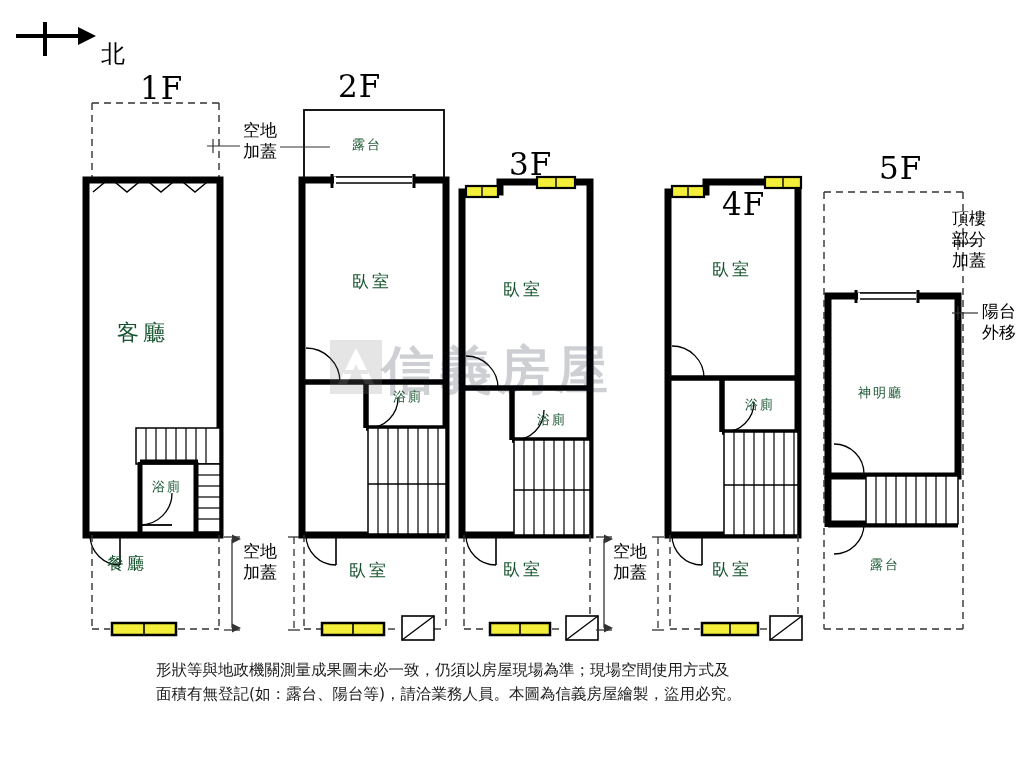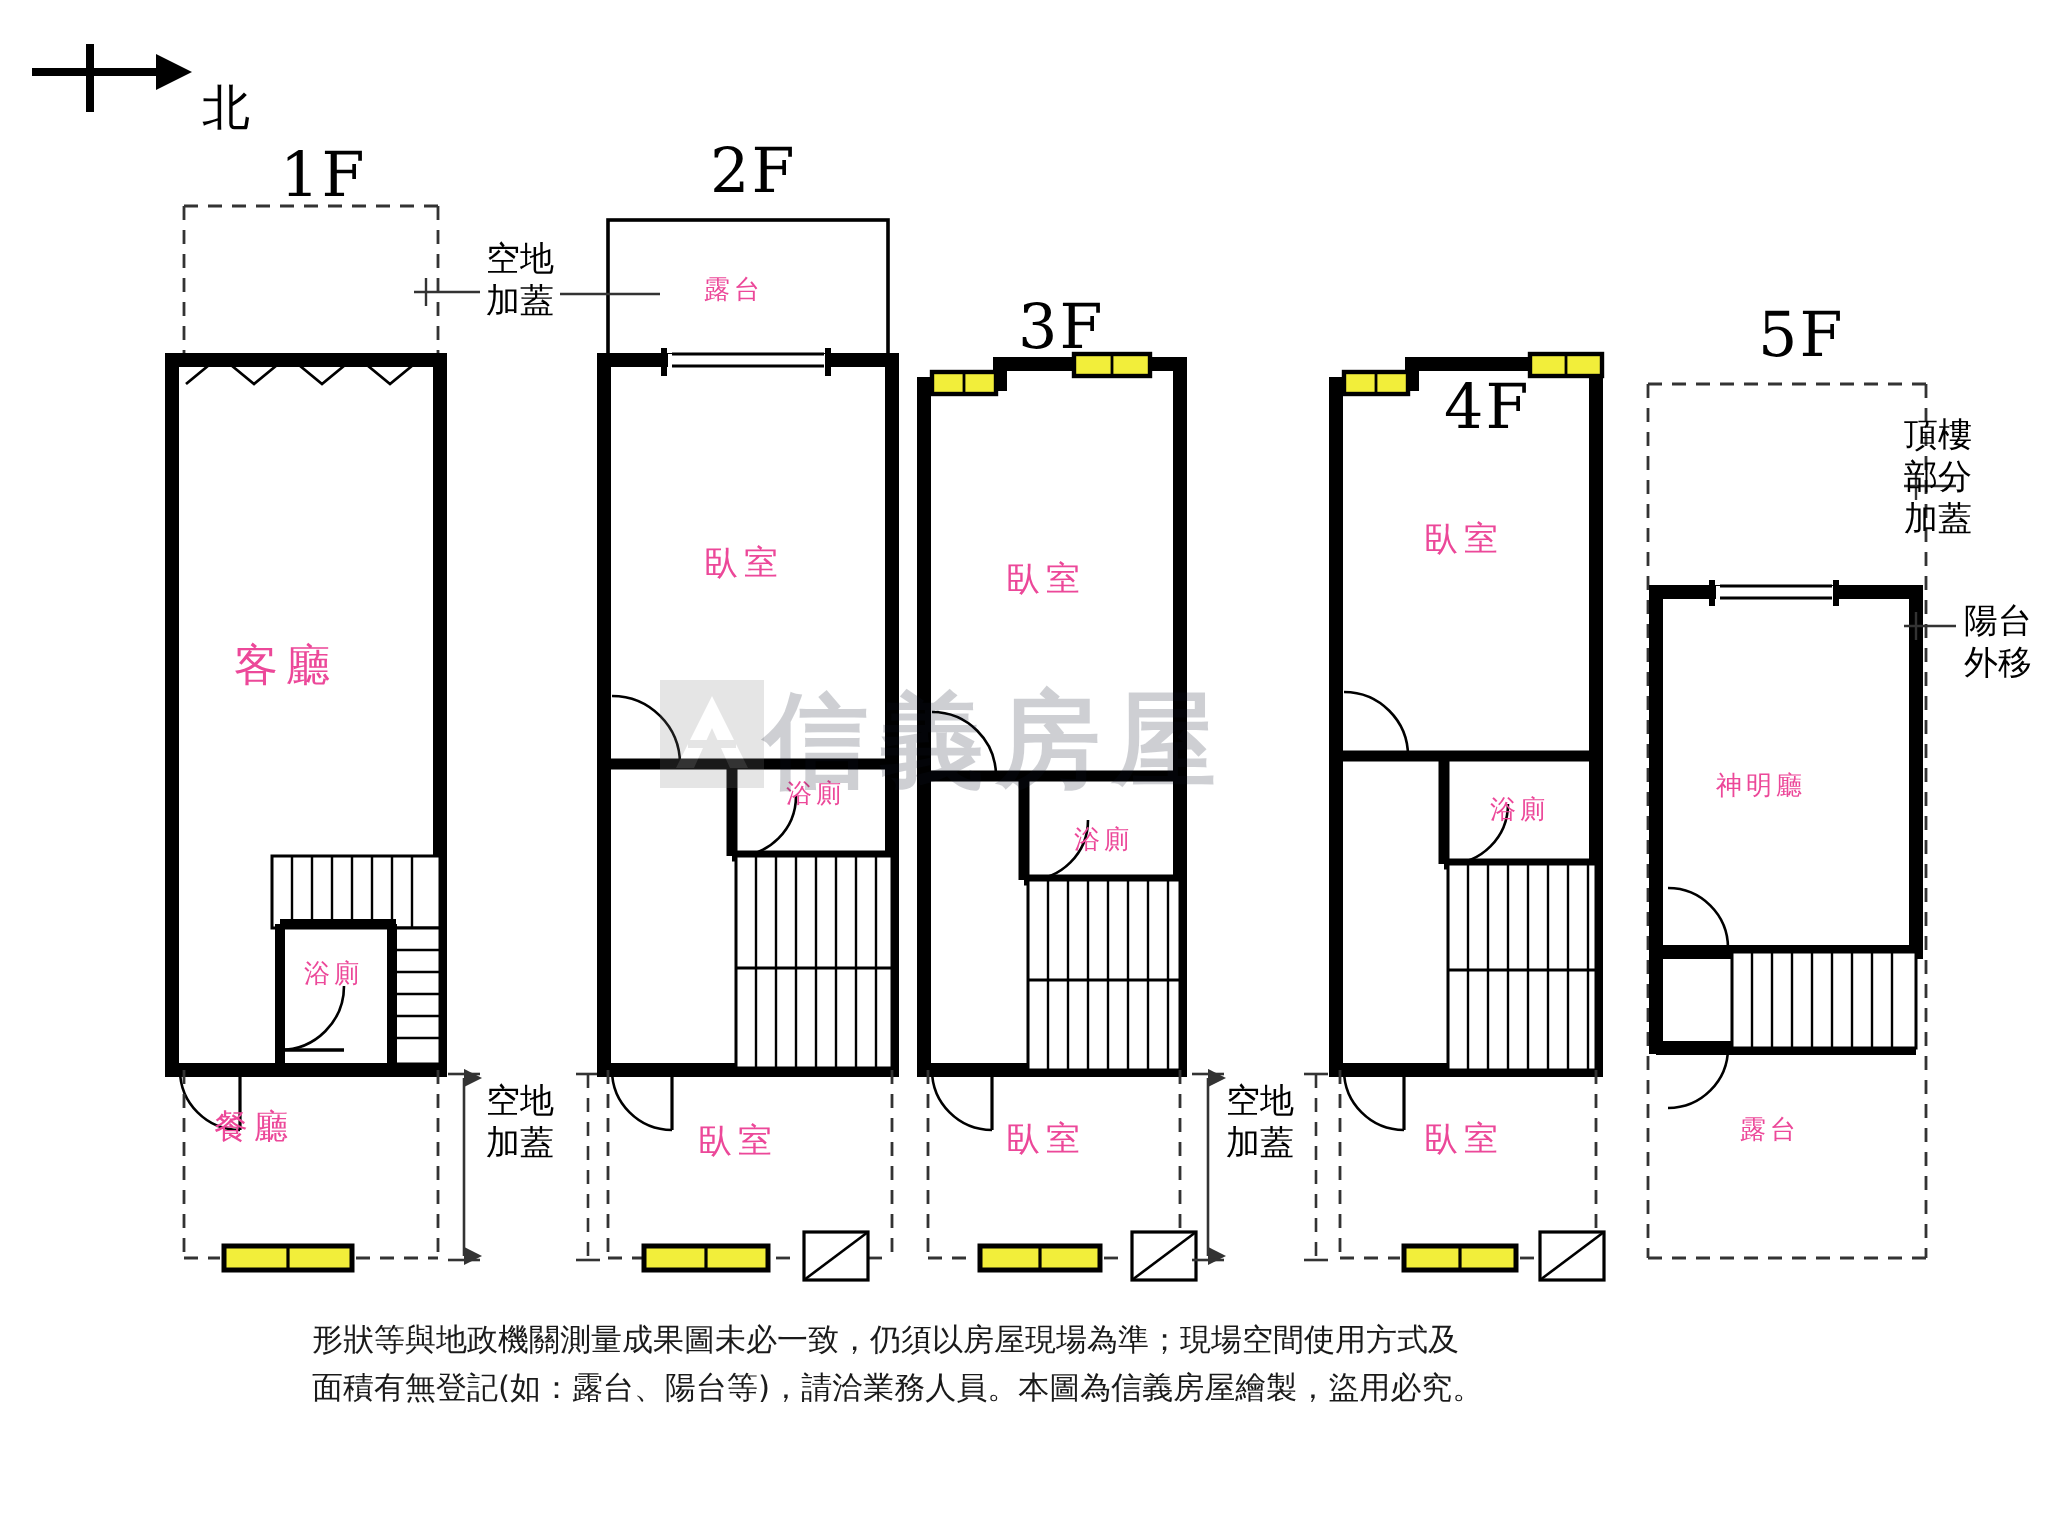--- a/index.html
+++ b/index.html
@@ -15,21 +15,21 @@
 
   .floor-label{
     position:absolute;
     font-family:"DejaVu Serif","Liberation Serif",serif;
     font-size:31px;color:#000;letter-spacing:1px;
     white-space:nowrap;
   }
   .room-label{
     position:absolute;
     font-family:Liberation Mono, monospace;
-    color:#ec4899;white-space:nowrap;text-align:left;
+    color:#14532d;white-space:nowrap;text-align:left;
   }
   .rl-lg{font-size:22px;letter-spacing:4px;font-weight:500;}
   .rl-md{font-size:17px;letter-spacing:3px;}
   .rl-sm{font-size:13px;letter-spacing:2px;}
   .note-label{
     position:absolute;
     font-family:"DejaVu Sans","Liberation Sans",sans-serif;
     font-size:17px;line-height:21px;color:#000;white-space:nowrap;
   }
   .north-label{
@@ -398,21 +398,21 @@
       </g>
       <g>
         <path d="M834,554 A30,30 0 0,0 864,524" fill="none" stroke="#000" stroke-width="1.3"></path>
         <line x1="834" y1="524" x2="864" y2="524" stroke="#000" stroke-width="1.6"></line>
       </g>
     </g>
 
   </svg>
 
   <div class="floor-label" style="left:140px;top:70px;">1F</div>
-  <div class="floor-label" style="left:355px;top:68px;">2F</div>
+  <div class="floor-label" style="left:338px;top:68px;">2F</div>
   <div class="floor-label" style="left:509px;top:146px;">3F</div>
   <div class="floor-label" style="left:722px;top:146px;margin-top:40px;">4F</div>
   <div class="floor-label" style="left:879px;top:150px;">5F</div>
 
   <div class="north-label" style="left:101px;top:38px;">北</div>
 
   <div class="room-label rl-lg" style="left:117px;top:318px;">客廳</div>
   <div class="room-label rl-sm" style="left:152px;top:478px;">浴廁</div>
   <div class="room-label rl-md" style="left:107px;top:552px;">餐廳</div>
 

